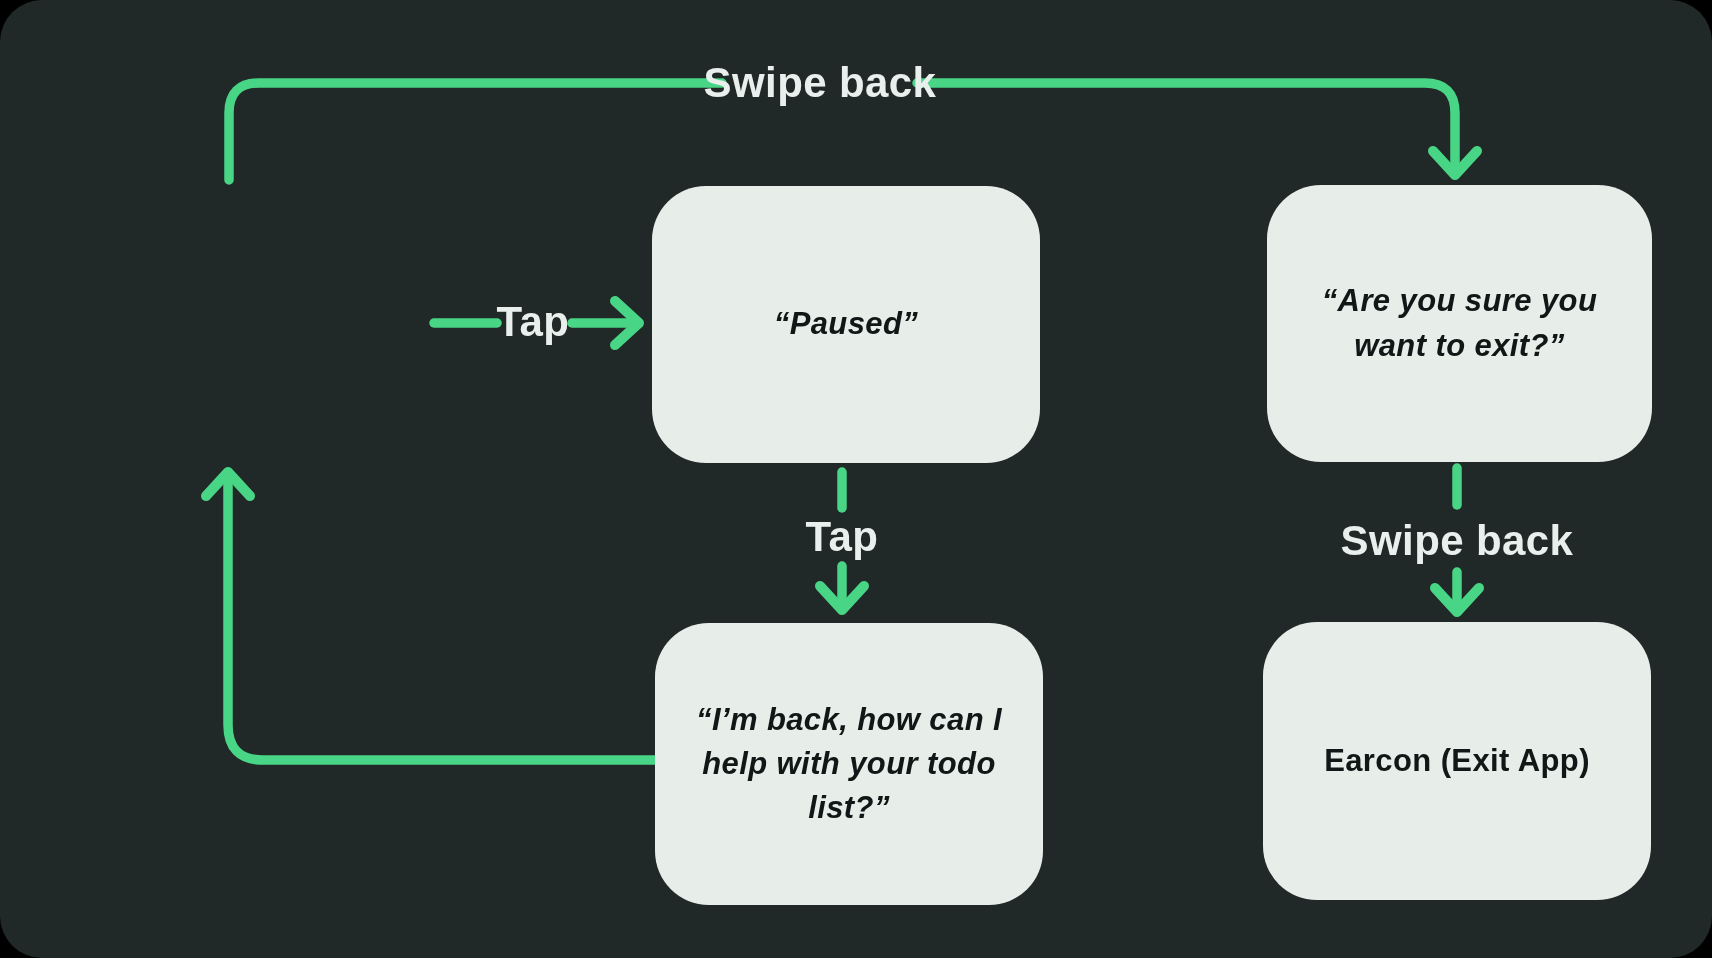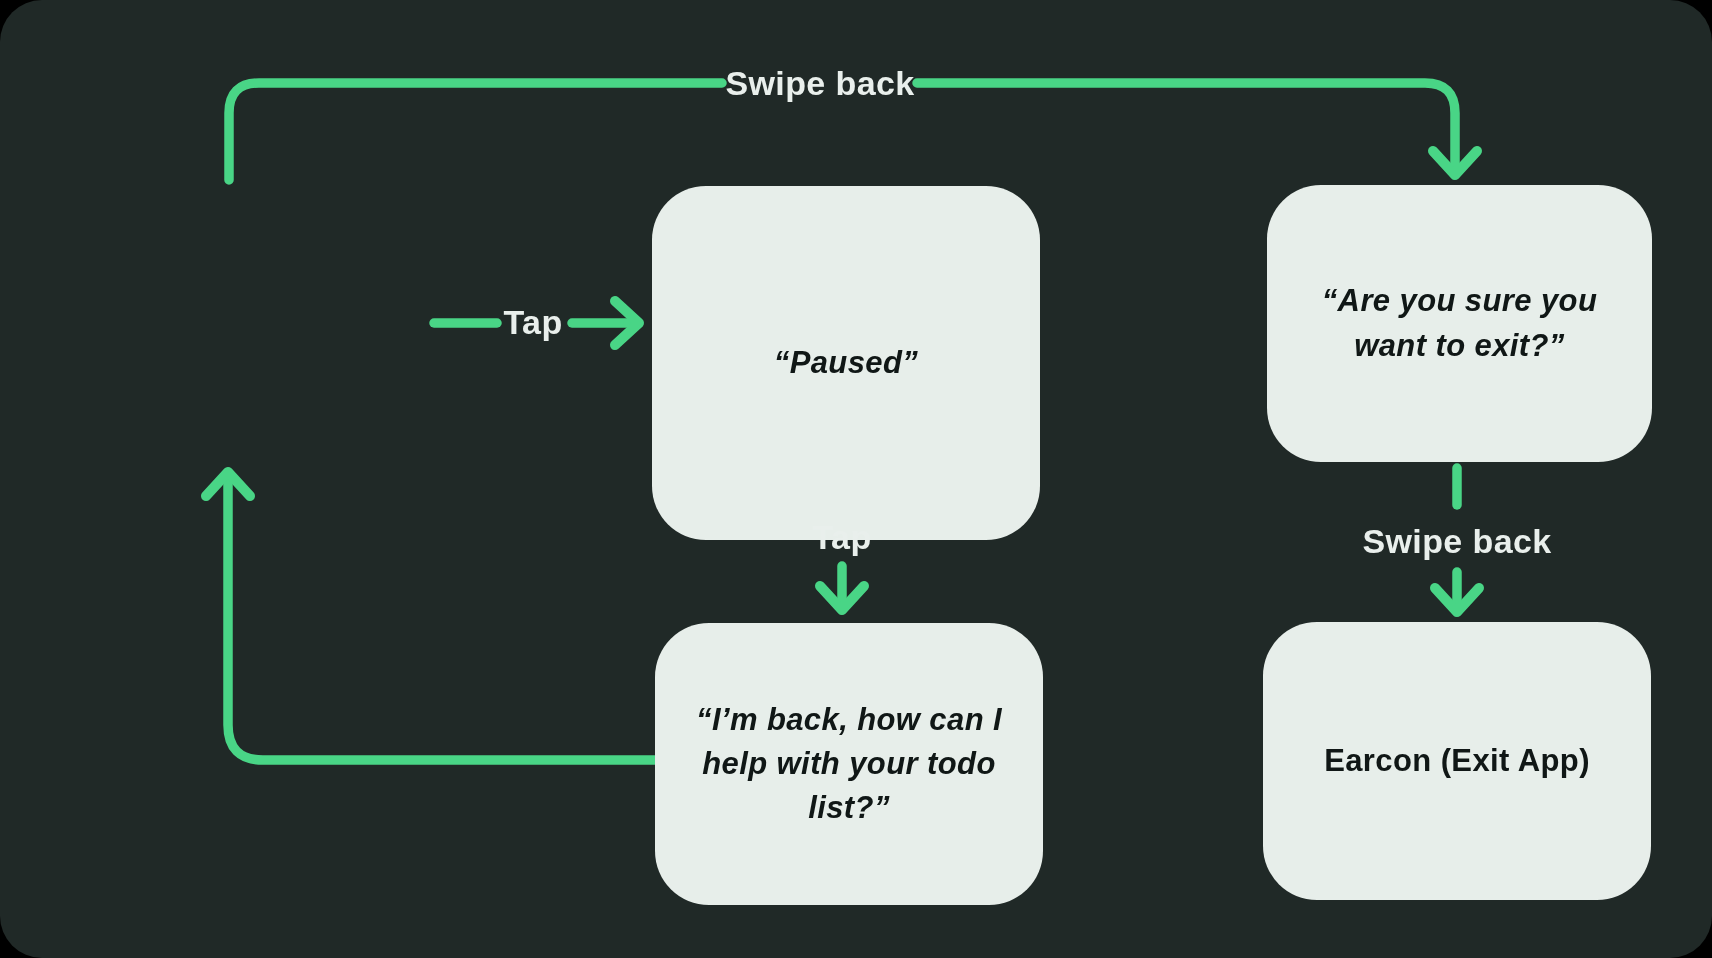--- a/index.html
+++ b/index.html
@@ -26,29 +26,29 @@
     border-radius:54px;
     display:flex;align-items:center;justify-content:center;
     text-align:center;
     color:var(--node-text,#101716);
     font-size:31px;font-weight:bold;
     line-height:1.42;
     letter-spacing:0.4px;
   }
   .node .quote{font-style:italic;}
   .n1{left:38px;top:186px;width:394px;height:277px;padding:0 22px;box-sizing:border-box;}
-  .n2{left:652px;top:186px;width:388px;height:354px;padding:12px 30px;box-sizing:border-box;}
+  .n2{left:652px;top:186px;width:388px;height:277px;padding:12px 30px;box-sizing:border-box;}
   .n3{left:1267px;top:185px;width:385px;height:277px;padding:0 42px;box-sizing:border-box;justify-content:center;}
   .n4{left:655px;top:623px;width:388px;height:282px;padding:0 16px;box-sizing:border-box;}
   .n5{left:1263px;top:622px;width:388px;height:278px;padding:0 28px;box-sizing:border-box;}
   .edge-label{
     position:absolute;
     transform:translate(-50%,-50%);
     color:var(--edge-label,#e9efec);
-    font-size:34px;font-weight:bold;
+    font-size:42px;font-weight:bold;
     letter-spacing:0.4px;
     white-space:nowrap;
   }
   .lbl-swipe-top{left:820px;top:83px;}
   .lbl-tap-h{left:533px;top:322px;}
   .lbl-tap-v{left:842px;top:537px;}
   .lbl-swipe-right{left:1457px;top:541px;}
 </style>
 </head>
 <body>

